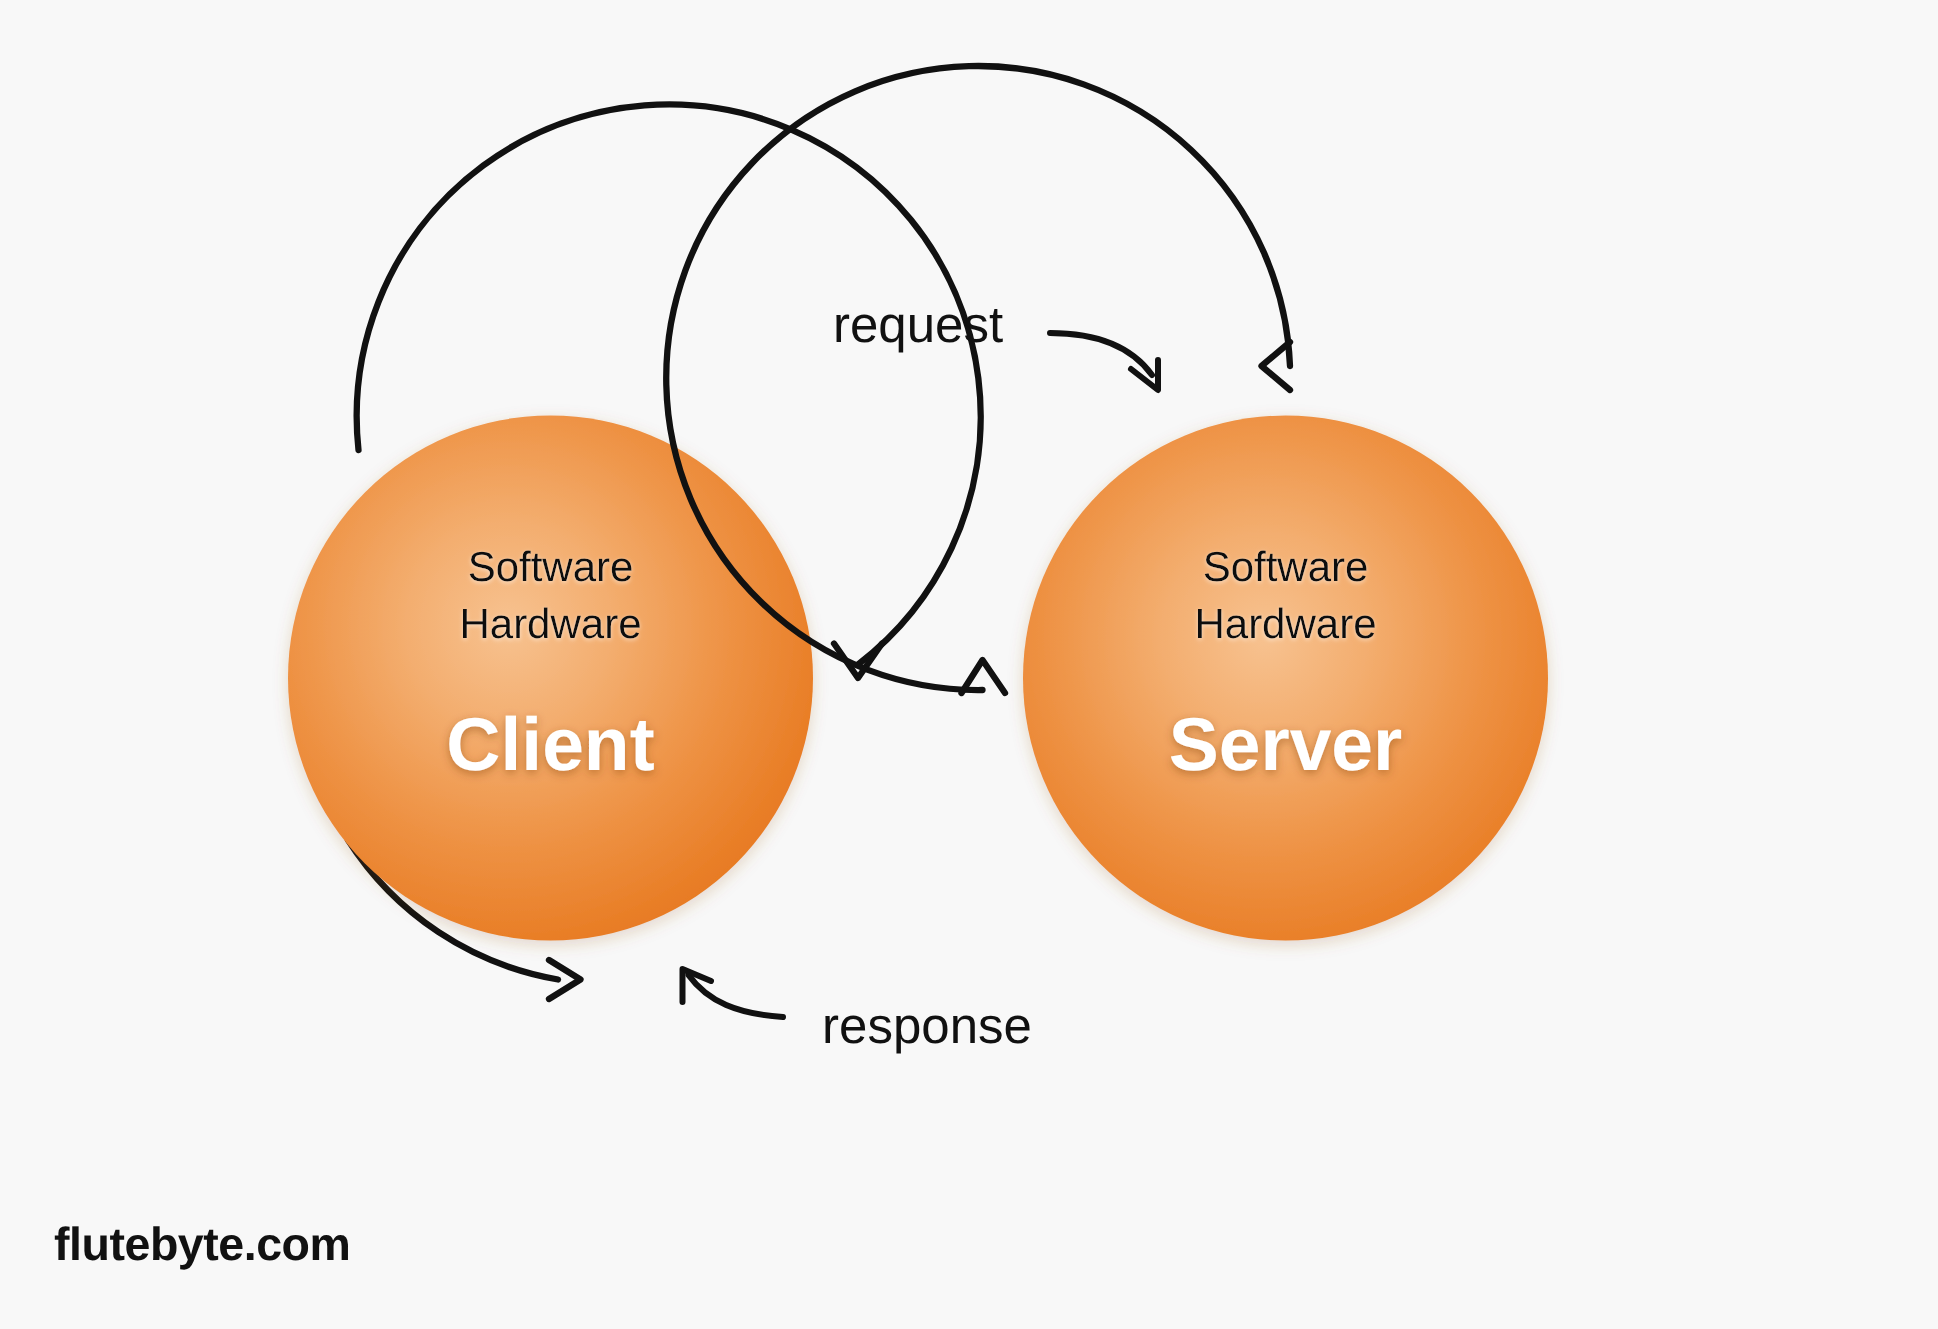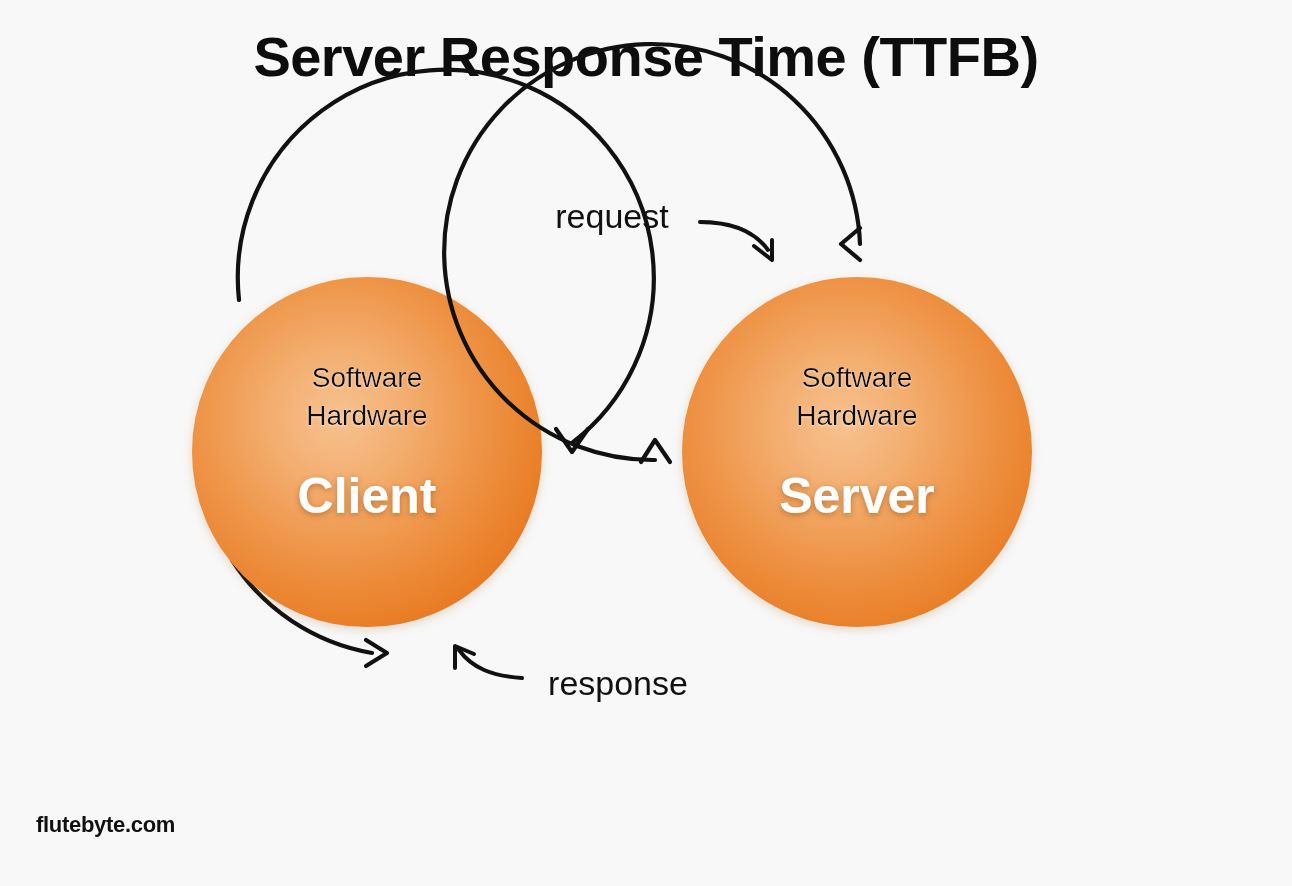--- a/index.html
+++ b/index.html
@@ -35,21 +35,21 @@
     letter-spacing: -0.5px;
     line-height: 1.1;
     font-family: "Liberation Sans", "DejaVu Sans", sans-serif;
   }
 
   
   .watermark {
     position: absolute;
     left: 36px;
     top: 812px;
-    font-size: 22px;
+    font-size: 31px;
     font-weight: bold;
     color: #111111;
     letter-spacing: -0.3px;
     font-family: "Liberation Sans", "DejaVu Sans", sans-serif;
   }
 
   
   #diagram {
     position: absolute;
     left: 0;
@@ -76,21 +76,20 @@
     font-size: 34px;
     font-weight: normal;
     fill: #111111;
   }
 </style>
 </head>
 <body style="background: rgb(248, 248, 248);">
 
 <div id="stage" style="background: rgb(248, 248, 248);">
 
-  <div class="title">Server Response Time (TTFB)</div>
 
   <svg id="diagram" viewBox="0 0 1292 886" xmlns="http://www.w3.org/2000/svg">
 
     <defs>
 
       <radialGradient id="gradClient" cx="42%" cy="40%" r="72%">
         <stop offset="0%" stop-color="#f7c290"></stop>
         <stop offset="28%" stop-color="#f3ad6e"></stop>
         <stop offset="58%" stop-color="#ee9244"></stop>
         <stop offset="82%" stop-color="#e97f28"></stop>

